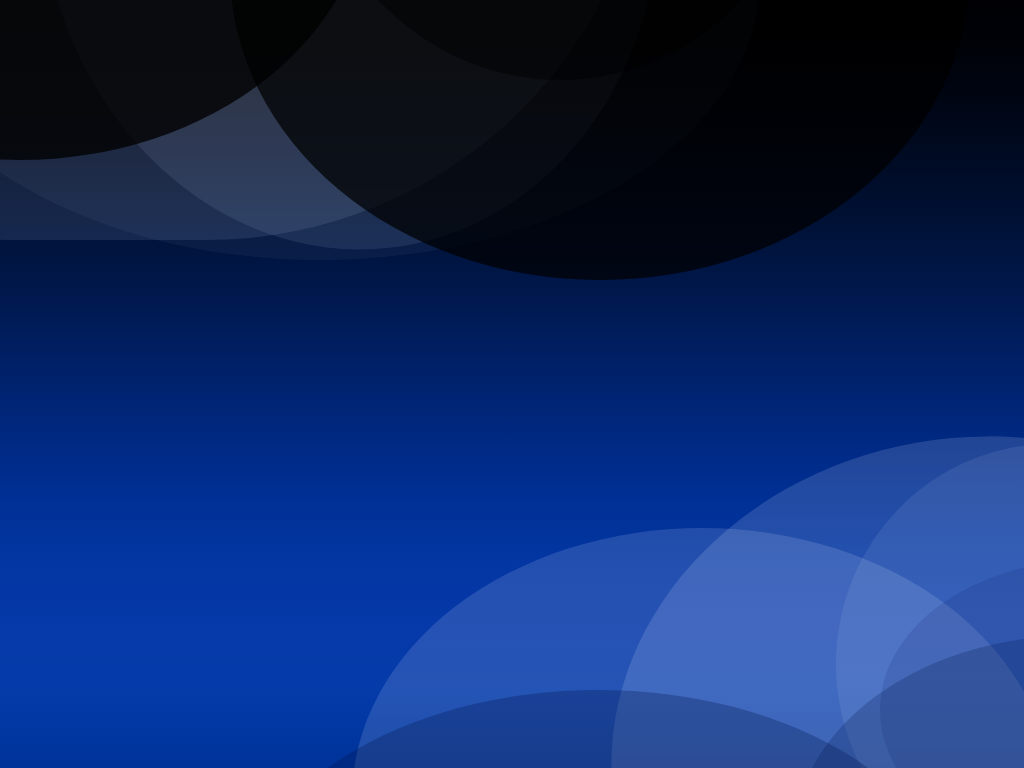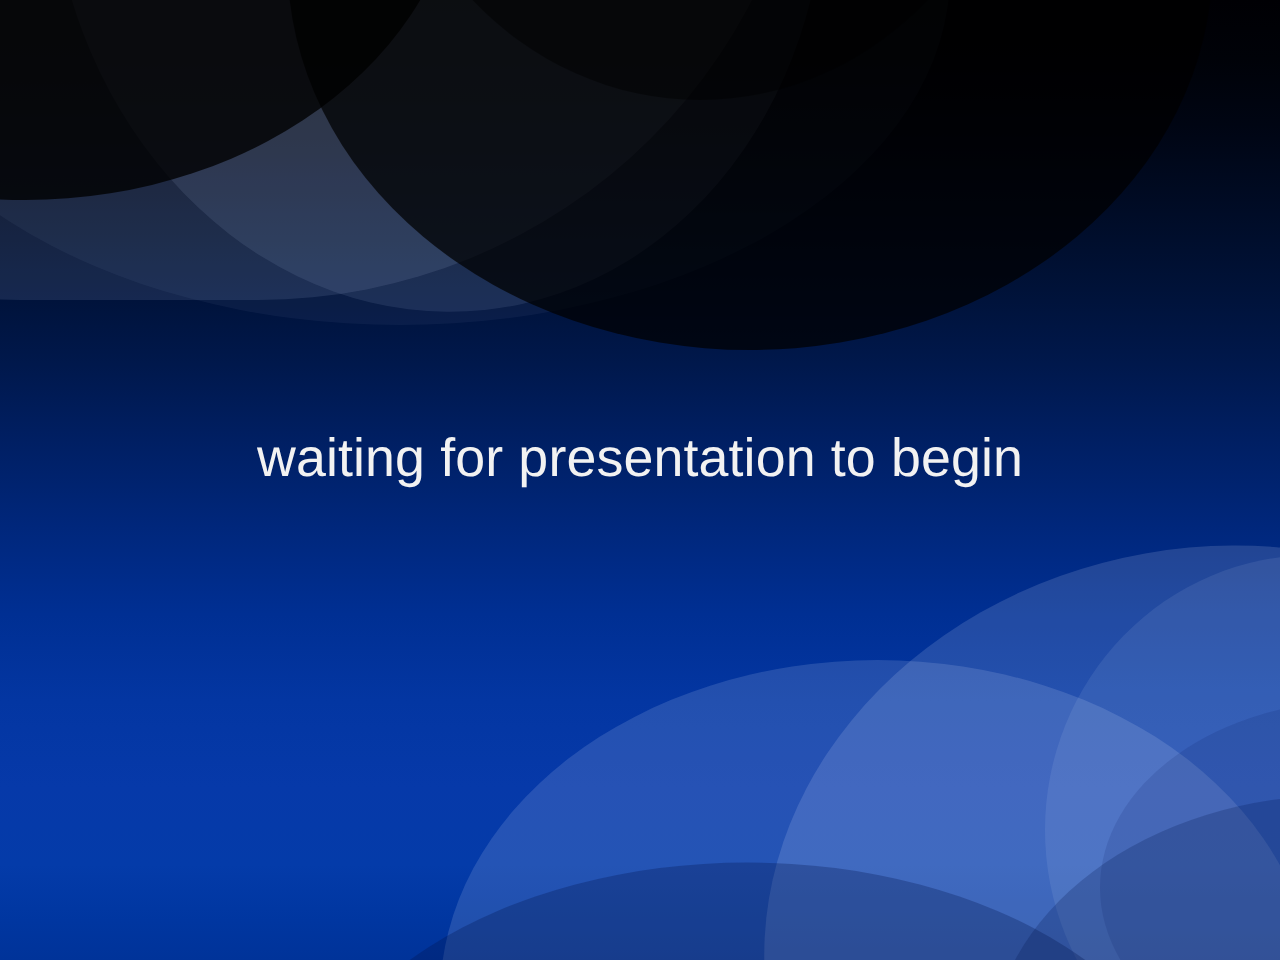--- a/index.html
+++ b/index.html
@@ -181,17 +181,14 @@
 
   <div class="deco-layer">
     <div class="swoosh br-lobe-a"></div>
     <div class="swoosh br-lobe-b"></div>
     <div class="swoosh br-lobe-c"></div>
     <div class="swoosh br-bite-a"></div>
     <div class="swoosh br-bite-b"></div>
     <div class="swoosh br-bite-c"></div>
   </div>
 
-  <div id="text-block">
-    <h1 id="slide-title">waiting for presentation to begin</h1>
-  </div>
 
 </div>
 
 </body></html>

